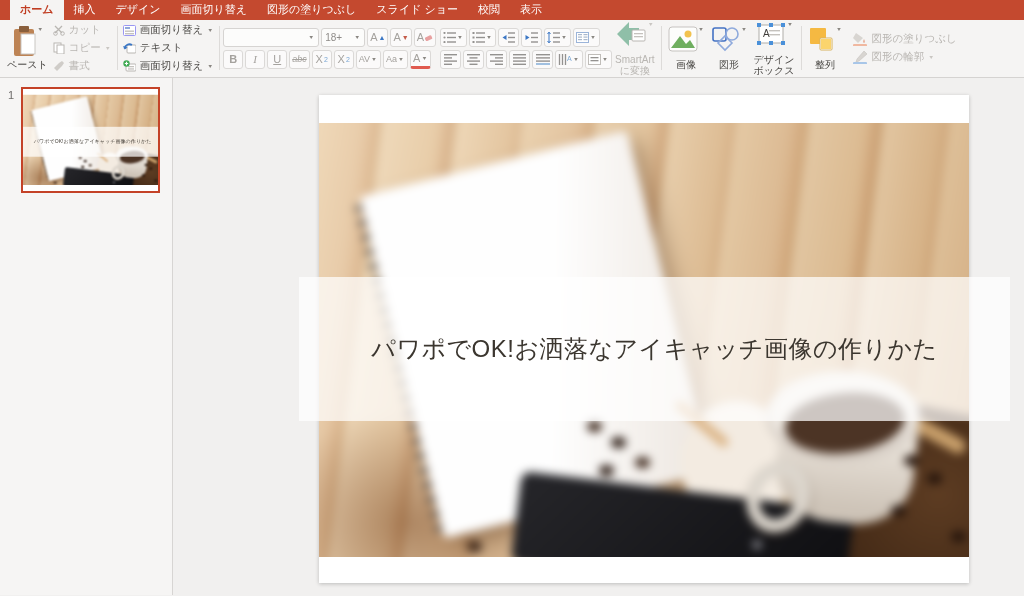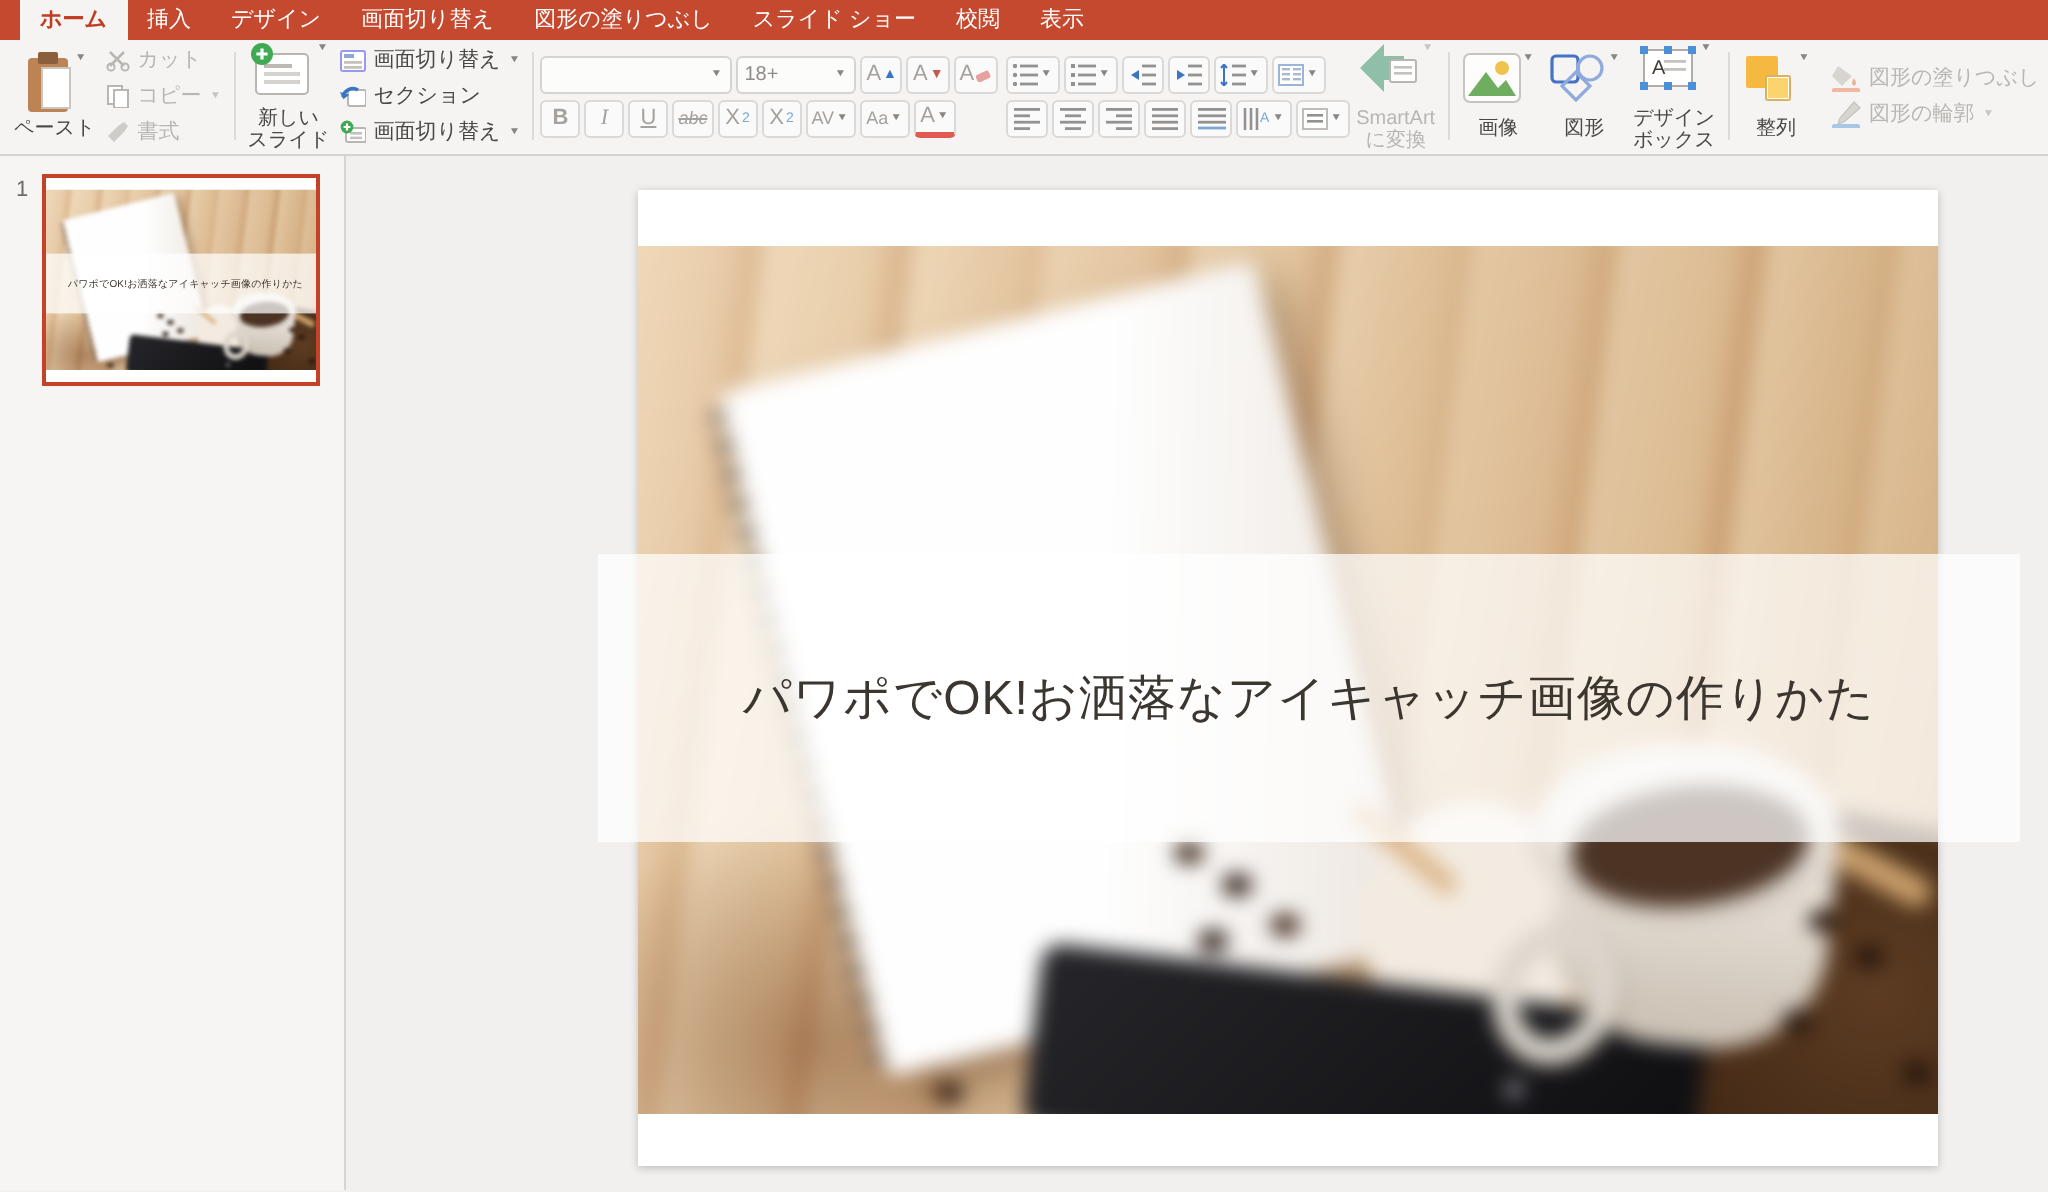--- a/index.html
+++ b/index.html
@@ -148,36 +148,20 @@
                 <path d="M1 8 L6 3 L9 1 L11 3 L9 6 L4 11 Z" fill="#cfccc8"></path>
               </svg>
             </span>
           <span>書式</span>
         </div>
       </div>
     </div>
     <div class="sep"></div>
 
     <div class="group">
-      <div class="bigbtn">
-        <span class="iconwrap">
-            <span>
-          <svg width="34" height="30" viewBox="0 0 34 30">
-                <rect x="4" y="6" width="26" height="20" rx="2" fill="#fff" stroke="#b9b6b2"></rect>
-                <rect x="8" y="11" width="14" height="2" fill="#bcb9b5"></rect>
-                <rect x="8" y="15" width="18" height="2" fill="#d5d2ce"></rect>
-                <rect x="8" y="19" width="18" height="2" fill="#d5d2ce"></rect>
-                <circle cx="7" cy="6" r="5.5" fill="#3faa53"></circle>
-                <path d="M7 3.2 V8.8 M4.2 6 H9.8" stroke="#fff" stroke-width="1.6"></path>
-              </svg>
-        </span>
-            <span class="dd"></span>
-          </span>
-        <span><span>新しい</span><br><span>スライド</span></span>
-      </div>
       <div class="smallcol">
         <div class="smallbtn">
           <span>
               <svg width="13" height="11" viewBox="0 0 13 11">
                 <rect x="0.5" y="0.5" width="12" height="10" rx="1" fill="#fff" stroke="#9a97f2"></rect>
                 <rect x="2" y="2" width="5" height="2" fill="#8fa8d9"></rect>
                 <rect x="2" y="5.5" width="9" height="1.4" fill="#c5c2be"></rect>
                 <rect x="2" y="8" width="9" height="1.4" fill="#c5c2be"></rect>
               </svg>
             </span>
@@ -185,21 +169,21 @@
           <span class="dd"></span>
         </div>
         <div class="smallbtn">
           <span>
               <svg width="13" height="12" viewBox="0 0 13 12">
                 <rect x="4" y="3" width="9" height="8" rx="1" fill="#fff" stroke="#b9b6b2"></rect>
                 <path d="M9 3 A5 5 0 0 0 1.5 6.5" fill="none" stroke="#3a76c4" stroke-width="1.8"></path>
                 <path d="M0 4 L1.7 7.6 L4.6 5.4 Z" fill="#3a76c4"></path>
               </svg>
             </span>
-          <span>セクション</span>
+          <span>テキスト</span>
         </div>
         <div class="smallbtn">
           <span>
               <svg width="13" height="12" viewBox="0 0 13 12">
                 <rect x="3" y="4" width="10" height="7" rx="1" fill="#fff" stroke="#b9b6b2"></rect>
                 <rect x="5" y="6" width="6" height="1.3" fill="#c5c2be"></rect>
                 <rect x="5" y="8.3" width="6" height="1.3" fill="#c5c2be"></rect>
                 <circle cx="3.5" cy="3.5" r="3.2" fill="#3faa53"></circle>
                 <path d="M3.5 1.8 V5.2 M1.8 3.5 H5.2" stroke="#fff" stroke-width="1.1"></path>
               </svg>
@@ -210,21 +194,21 @@
       </div>
     </div>
     <div class="sep"></div>
 
     <div class="fontgrid">
       <div class="frow">
         <div class="combo" style="width:96px;">
             <span></span>
             <span class="dd"></span>
           </div>
-        <div class="combo" style="width:60px;">
+        <div class="combo" style="width:44px;">
             <span>18+</span>
             <span class="dd"></span>
           </div>
         <div class="fbtn">
             <span>A</span>
             <sup style="color:#3a76c4;">▲</sup>
           </div>
         <div class="fbtn">
             <span>A</span>
             <sup style="color:#c45b4a;">▼</sup>

